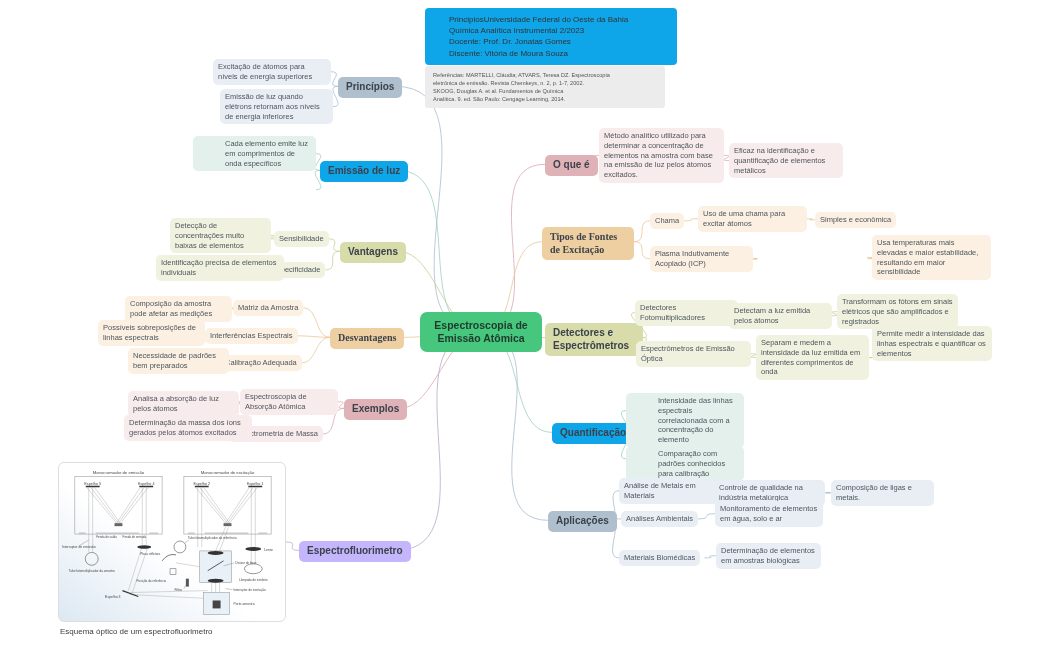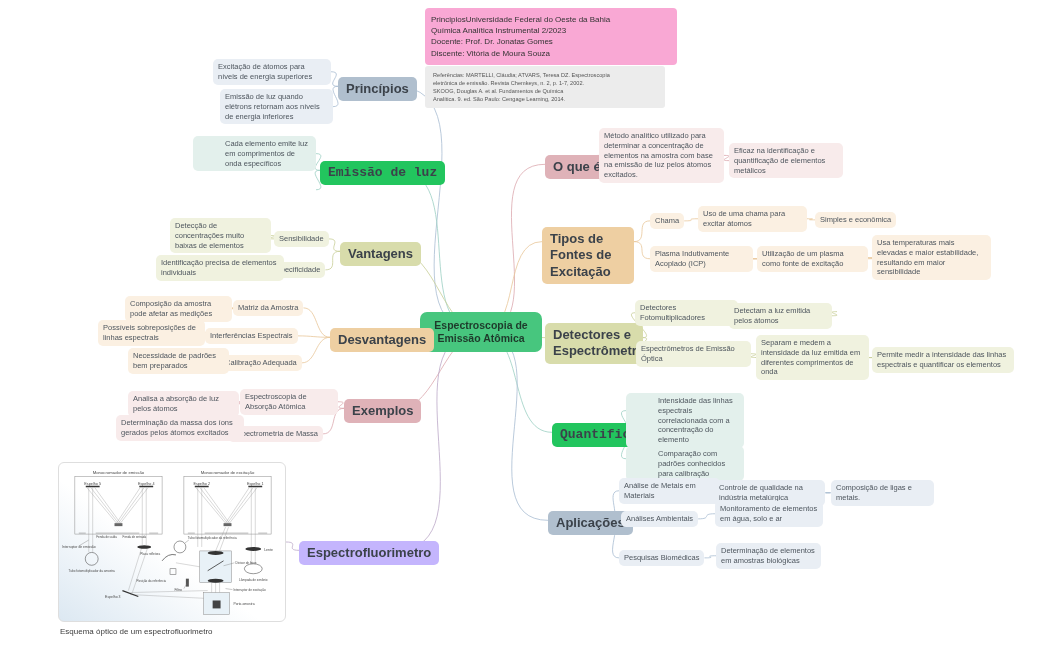--- a/index.html
+++ b/index.html
@@ -1,34 +1,34 @@
 <!DOCTYPE html>
 <html><head>
 <meta charset="utf-8">
 <style>
   html,body{margin:0;padding:0;background:#fff;font-family:"Liberation Sans",sans-serif;}
   #canvas{position:relative;width:1050px;height:650px;overflow:hidden;background:#ffffff;}
   #links{position:absolute;left:0;top:0;width:1050px;height:650px;z-index:0;}
   .node{position:absolute;z-index:2;box-sizing:border-box;}
-  .branch{border-radius:5px;padding:4px 8px;font-size:13px;font-weight:700;color:#3b424a;line-height:1.25;}
+  .branch{border-radius:5px;padding:4px 8px;font-size:10px;font-weight:700;color:#3b424a;line-height:1.25;}
   .b-blue{background:#b0bfce;}
-  .b-teal{background:#22c55e;font-family:Liberation Mono, monospace;}
+  .b-teal{background:#0ea5e9;}
   .b-olive{background:#d8dcab;}
-  .b-tan{background:#eecfa2;}
+  .b-tan{background:#eecfa2;font-family:Liberation Serif, serif;}
   .b-pink{background:#dfb2b8;}
   .b-lav{background:#c4b5fd;}
   .leaf{border-radius:5px;padding:3px 5px;font-size:7.5px;line-height:1.3;color:#4e565e;}
   .l-blue{background:#e9eef4;}
   .l-teal{background:#e3f0ec;padding-left:32px;}
   .l-olive{background:#f0f2df;}
   .l-tan{background:#fbf0e2;}
   .l-pink{background:#f8ebeb;}
   #center-node{background:#47c67e;border-radius:7px;padding:7px 8px;width:106px;text-align:center;
     font-size:10.5px;font-weight:700;color:#1e3a2b;line-height:1.25;}
-  .infobox{background:#f9a8d4;border-radius:4px;padding:6px 6px;font-size:8px;line-height:1.4;
+  .infobox{background:#0ea5e9;border-radius:4px;padding:6px 24px;font-size:8px;line-height:1.4;
     color:#333;white-space:pre-line;}
   .refbox{background:#ececec;border-radius:3px;padding:5px 8px;font-size:5.6px;line-height:1.45;
     color:#555;white-space:pre-line;}
   #diagram_box{width:228px;height:160px;border:1px solid #dedede;border-radius:6px;overflow:hidden;
     background:linear-gradient(to bottom left,#ffffff 55%,#dce8f2 100%);}
   #diagram_box svg{display:block;width:100%;height:100%;}
   .caption{position:absolute;z-index:2;font-size:8px;color:#3c3c3c;}
   svg text{fill:#4a4a4a;}
 </style>
 </head>
@@ -122,54 +122,54 @@
   <div id="desv_matriz_d" class="node leaf l-tan" style="left:125px;top:296px;width:107px">Composição da amostra pode afetar as medições</div>
   <div id="desv_interf" class="node leaf l-tan" style="left:205px;top:328px">Interferências Espectrais</div>
   <div id="desv_interf_d" class="node leaf l-tan" style="left:98px;top:320px;width:107px">Possíveis sobreposições de linhas espectrais</div>
   <div id="desv_calib" class="node leaf l-tan" style="left:220px;top:355px">Calibração Adequada</div>
   <div id="desv_calib_d" class="node leaf l-tan" style="left:128px;top:348px;width:101px">Necessidade de padrões bem preparados</div>
 
   <div id="exemplos" class="node branch b-pink" style="left:344px;top:399px">Exemplos</div>
   <div id="ex_aa" class="node leaf l-pink" style="left:240px;top:389px;width:98px">Espectroscopia de Absorção Atômica</div>
   <div id="ex_aa_d" class="node leaf l-pink" style="left:128px;top:391px;width:111px">Analisa a absorção de luz pelos átomos</div>
   <div id="ex_massa" class="node leaf l-pink" style="left:228px;top:426px">Espectrometria de Massa</div>
-  <div id="ex_massa_d" class="node leaf l-pink" style="left:116px;top:415px;width:128px">Determinação da massa dos íons gerados pelos átomos excitados</div>
+  <div id="ex_massa_d" class="node leaf l-pink" style="left:124px;top:415px;width:128px">Determinação da massa dos íons gerados pelos átomos excitados</div>
 
   <div id="fluorimetro" class="node branch b-lav" style="left:299px;top:541px">Espectrofluorimetro</div>
 
   <div id="oquee" class="node branch b-pink" style="left:545px;top:155px">O que é</div>
   <div id="oq_metodo" class="node leaf l-pink" style="left:599px;top:128px;width:125px">Método analítico utilizado para determinar a concentração de elementos na amostra com base na emissão de luz pelos átomos excitados.</div>
   <div id="oq_eficaz" class="node leaf l-pink" style="left:729px;top:143px;width:114px">Eficaz na identificação e quantificação de elementos metálicos</div>
 
   <div id="tipos" class="node branch b-tan" style="left:542px;top:227px;width:92px">Tipos de Fontes de Excitação</div>
   <div id="tp_chama" class="node leaf l-tan" style="left:650px;top:213px">Chama</div>
   <div id="tp_chama_uso" class="node leaf l-tan" style="left:698px;top:206px;width:109px">Uso de uma chama para excitar átomos</div>
   <div id="tp_chama_simples" class="node leaf l-tan" style="left:815px;top:212px">Simples e econômica</div>
   <div id="tp_plasma" class="node leaf l-tan" style="left:650px;top:246px;width:103px">Plasma Indutivamente Acoplado (ICP)</div>
-  <div id="tp_plasma_util" class="node leaf l-tan" style="left:757px;top:246px;width:111px">Utilização de um plasma como fonte de excitação</div>
   <div id="tp_plasma_temp" class="node leaf l-tan" style="left:872px;top:235px;width:119px">Usa temperaturas mais elevadas e maior estabilidade, resultando em maior sensibilidade</div>
 
   <div id="detect" class="node branch b-olive" style="left:545px;top:323px;width:98px">Detectores e Espectrômetros</div>
   <div id="dt_foto" class="node leaf l-olive" style="left:635px;top:300px;width:103px">Detectores Fotomultiplicadores</div>
   <div id="dt_foto_detectam" class="node leaf l-olive" style="left:729px;top:303px;width:103px">Detectam a luz emitida pelos átomos</div>
+  <div id="dt_foto_transf" class="node leaf l-olive" style="left:837px;top:294px;width:121px">Transformam os fótons em sinais elétricos que são amplificados e registrados</div>
   <div id="dt_optica_separam" class="node leaf l-olive" style="left:756px;top:335px;width:113px">Separam e medem a intensidade da luz emitida em diferentes comprimentos de onda</div>
   <div id="dt_optica" class="node leaf l-olive" style="left:636px;top:341px;width:115px">Espectrômetros de Emissão Óptica</div>
-  <div id="dt_optica_permite" class="node leaf l-olive" style="left:872px;top:347px;width:142px">Permite medir a intensidade das linhas espectrais e quantificar os elementos</div>
+  <div id="dt_optica_permite" class="node leaf l-olive" style="left:872px;top:326px;width:120px">Permite medir a intensidade das linhas espectrais e quantificar os elementos</div>
 
   <div id="quant" class="node branch b-teal" style="left:552px;top:423px">Quantificação</div>
   <div id="qt_intens" class="node leaf l-teal" style="left:626px;top:393px;width:118px">Intensidade das linhas espectrais correlacionada com a concentração do elemento</div>
   <div id="qt_compar" class="node leaf l-teal" style="left:626px;top:446px;width:118px">Comparação com padrões conhecidos para calibração</div>
 
   <div id="aplic" class="node branch b-blue" style="left:548px;top:511px">Aplicações</div>
   <div id="ap_metais" class="node leaf l-blue" style="left:619px;top:478px;width:101px">Análise de Metais em Materiais</div>
   <div id="ap_metais_controle" class="node leaf l-blue" style="left:714px;top:480px;width:111px">Controle de qualidade na indústria metalúrgica</div>
   <div id="ap_metais_comp" class="node leaf l-blue" style="left:831px;top:480px;width:103px">Composição de ligas e metais.</div>
   <div id="ap_amb" class="node leaf l-blue" style="left:621px;top:511px">Análises Ambientais</div>
   <div id="ap_amb_monit" class="node leaf l-blue" style="left:715px;top:501px;width:108px">Monitoramento de elementos em água, solo e ar</div>
-  <div id="ap_bio" class="node leaf l-blue" style="left:619px;top:550px">Pesquisas Biomédicas</div>
+  <div id="ap_bio" class="node leaf l-blue" style="left:619px;top:550px">Materiais Biomédicas</div>
   <div id="ap_bio_det" class="node leaf l-blue" style="left:716px;top:543px;width:105px">Determinação de elementos em amostras biológicas</div>
 
   <div id="diagram_box" class="node" style="left:58px;top:462px">
     <svg viewBox="0 0 228 158">
       <g stroke="#8a8a8a" stroke-width="0.5" fill="none">
         <rect x="16" y="13" width="88" height="58"></rect>
         <rect x="126" y="13" width="88" height="58"></rect>
       </g>
       <text x="60" y="10" font-size="4.3" text-anchor="middle">Monocromador de emissão</text>
       <text x="170" y="10" font-size="4.3" text-anchor="middle">Monocromador de excitação</text>

